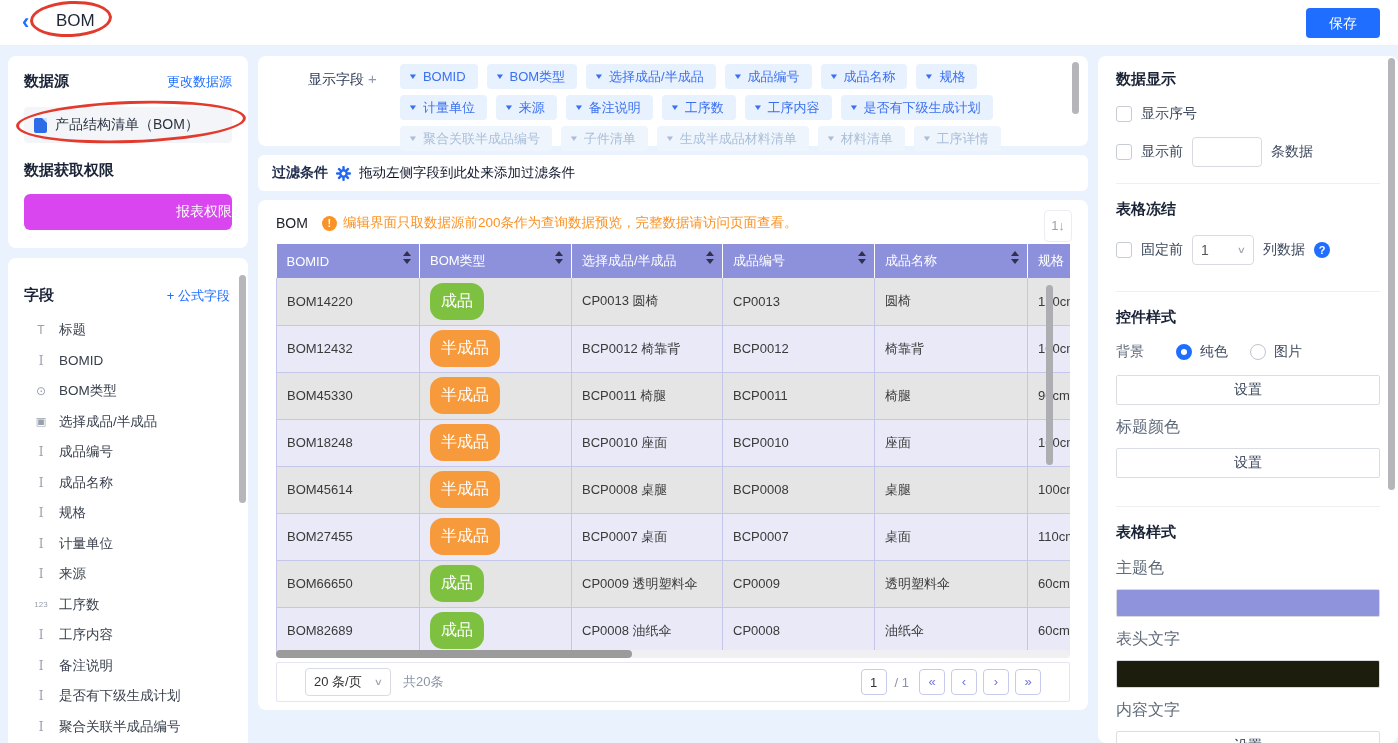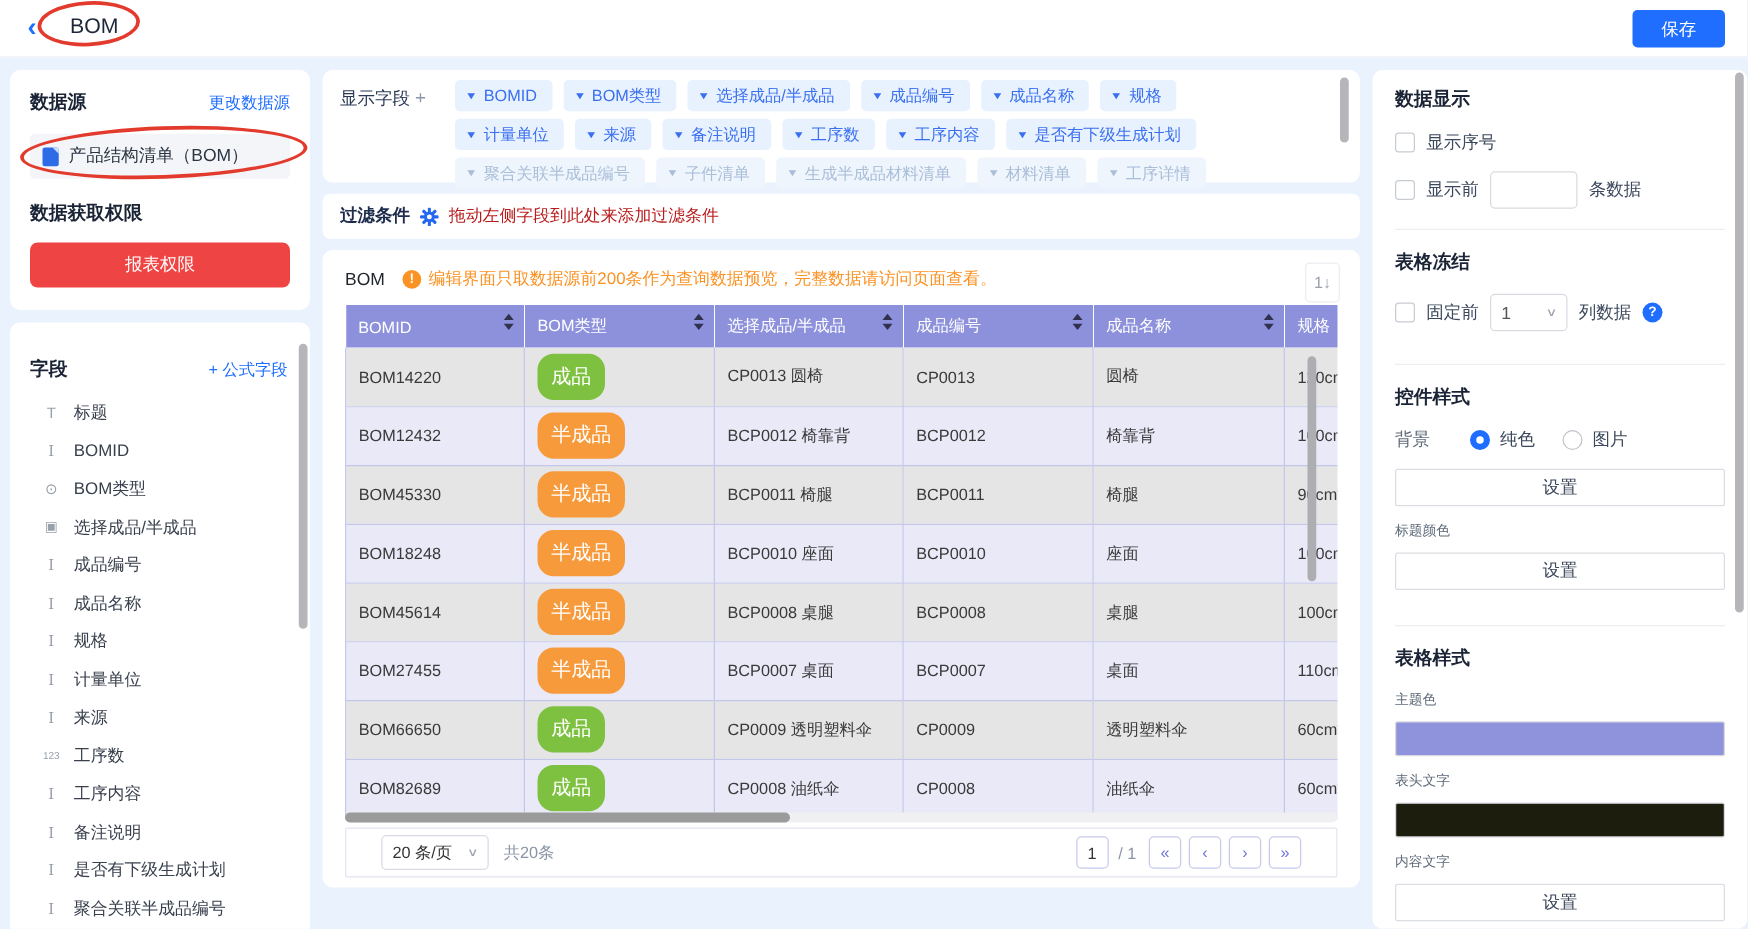--- a/index.html
+++ b/index.html
@@ -23,49 +23,49 @@
 
   
   #card-datasource { left:8px; top:56px; width:240px; height:192px; padding:16px; }
   .panel-heading { font-size:15px; font-weight:bold; color:#1A2436; }
   .link-blue { color:#1F6EFF; font-size:13px; cursor:pointer; }
   .ds-head-row { display:flex; justify-content:space-between; align-items:center; }
   .ds-item { margin-top:16px; height:36px; background:#f4f5f8; border-radius:4px; display:flex; align-items:center; gap:8px; padding:0 10px; font-size:14px; color:#2b3442; cursor:pointer; }
   .doc-icon { width:13px; height:15px; background:#2E6BE6; border-radius:2px; position:relative; flex:0 0 13px; }
   .doc-icon::after { content:""; position:absolute; right:0; top:0; border-style:solid; border-width:0 5px 5px 0; border-color:transparent #cfe0ff transparent transparent; }
   .perm-heading { margin-top:18px; }
-  .perm-btn { margin-top:14px; width:208px; height:36px; background:#ef4444; color:#fff; border:none; border-radius:6px; font-size:14px; cursor:pointer; }
+  .perm-btn { margin-top:14px; width:208px; height:36px; background:#d946ef; color:#fff; border:none; border-radius:6px; font-size:14px; cursor:pointer;text-align:right; }
 
   #card-fields { left:8px; top:258px; width:240px; height:593px; padding:28px 10px 8px 16px; overflow:hidden; }
   .fields-head-row { display:flex; justify-content:space-between; align-items:center; padding-right:8px; }
   #field-list { margin-top:10px; }
   .field-item { height:30.5px; display:flex; align-items:center; gap:9px; font-size:13.5px; color:#39404d; padding-left:8px; cursor:pointer; }
   .f-ic { width:18px; flex:0 0 18px; text-align:center; color:#98a0ab; font-size:12px; }
   .f-ic.serif { font-family:"DejaVu Serif","Liberation Serif",serif; }
   .f-ic.num { font-size:8px; letter-spacing:0; }
   .f-ic.caret { color:#5a6170; font-size:9px; }
   .f-ic.box { font-size:11px; }
   .scroll-thumb { position:absolute; background:#b6b6ba; border-radius:4px; }
 
   
   #card-chips { left:258px; top:56px; width:830px; height:90px; padding:8px 14px; }
   .chips-wrap { display:flex; }
-  .chips-label { width:92px; padding-top:6px; font-size:14px; color:#2b3a55; white-space:nowrap; }
+  .chips-label { width:92px; padding-top:6px; font-size:14px; color:#2b3a55; white-space:nowrap;margin-left:36px; }
   .chips-label .plus { color:#8a97ad; font-size:15px; margin-left:4px; cursor:pointer; }
   .chip-rows { flex:1; }
   .chip-row { display:flex; gap:9px; margin-bottom:6px; }
   .chip { height:25px; background:#E8F1FE; border-radius:4px; display:flex; align-items:center; gap:6px; padding:0 12px 0 9px; font-size:13px; color:#3A70F0; cursor:pointer; white-space:nowrap; }
   .chip .caret { font-size:8px; transform:scaleX(1.3); }
   .chip.disabled { background:#EFF5FC; color:#A9BED9; }
   #chips-scroll { left:1072px; top:62px; width:7px; height:52px; }
 
   #card-filter { left:258px; top:155px; width:830px; height:36px; border-radius:6px; display:flex; align-items:center; padding:0 14px; gap:8px; }
   .filter-label { font-size:14px; font-weight:bold; color:#1f2d4d; }
   .gear-svg { width:15px; height:15px; display:block; cursor:pointer; }
-  .filter-ph { color:#b91c1c; font-size:13.5px; }
+  .filter-ph { color:#0f172a; font-size:13.5px; }
 
   #card-table { left:258px; top:200px; width:830px; height:510px; }
   .tbl-title-row { position:absolute; left:18px; top:14px; display:flex; align-items:center; gap:14px; }
   .tbl-title { font-size:14px; color:#20242b; }
   .warn { display:flex; align-items:center; gap:6px; color:#FB9224; font-size:13.5px; }
   .warn-ic { width:15px; height:15px; border-radius:50%; background:#FB9224; color:#fff; font-size:11px; font-weight:bold; text-align:center; line-height:15px; flex:0 0 15px;}
   .sort-btn { position:absolute; right:16px; top:10px; width:28px; height:32px; border:1px solid #ececf2; border-radius:4px; background:#fff; color:#9aa1ad; font-size:13px; text-align:center; line-height:30px; cursor:pointer; }
 
   .tbl-clip { position:absolute; left:18px; top:44px; width:794px; height:414px; overflow:hidden; }
   table.bom { border-collapse:collapse; table-layout:fixed; width:871px; }
@@ -101,21 +101,21 @@
   .mini-select { width:62px; height:30px; border:1px solid #d7dbe0; border-radius:4px; display:flex; align-items:center; justify-content:space-between; padding:0 8px; color:#555; cursor:pointer; }
   .q-ic { width:16px; height:16px; border-radius:50%; background:#1F6EFF; color:#fff; font-size:11px; font-weight:bold; text-align:center; line-height:16px; cursor:pointer; }
   .divider { border-top:1px solid #edeff2; margin:16px 0 16px; }
   .radio-row { display:flex; align-items:center; gap:8px; margin-bottom:14px; font-size:14px; color:#3c485c; }
   .radio-row .bg-label { width:52px; color:#5f6b7a; }
   .radio { width:16px; height:16px; border-radius:50%; background:#fff; flex:0 0 16px; cursor:pointer; }
   .radio.on { border:5px solid #1F6EFF; }
   .radio.off { border:1px solid #c0c4cc; }
   .radio-lab { margin-right:14px; cursor:pointer; }
   .set-btn { width:100%; height:30px; border:1px solid #dadde2; border-radius:2px; background:#fff; font-size:14px; color:#3c485c; cursor:pointer; margin-bottom:12px; font-family:inherit; }
-  .sub-label { font-size:11px; color:#5f6b7a; margin-bottom:10px; }
+  .sub-label { font-size:16px; color:#5f6b7a; margin-bottom:10px; }
   .swatch { width:100%; height:28px; border:1px solid #d8d8e0; border-radius:2px; margin-bottom:12px; cursor:pointer; }
   #right-scroll { left:1388px; top:58px; width:7px; height:432px; }
 </style>
 </head>
 <body>
 
 <div class="topbar">
   <span class="back-ic">‹</span>
   <span class="page-title">BOM</span>
   <button class="save-btn">保存</button>

